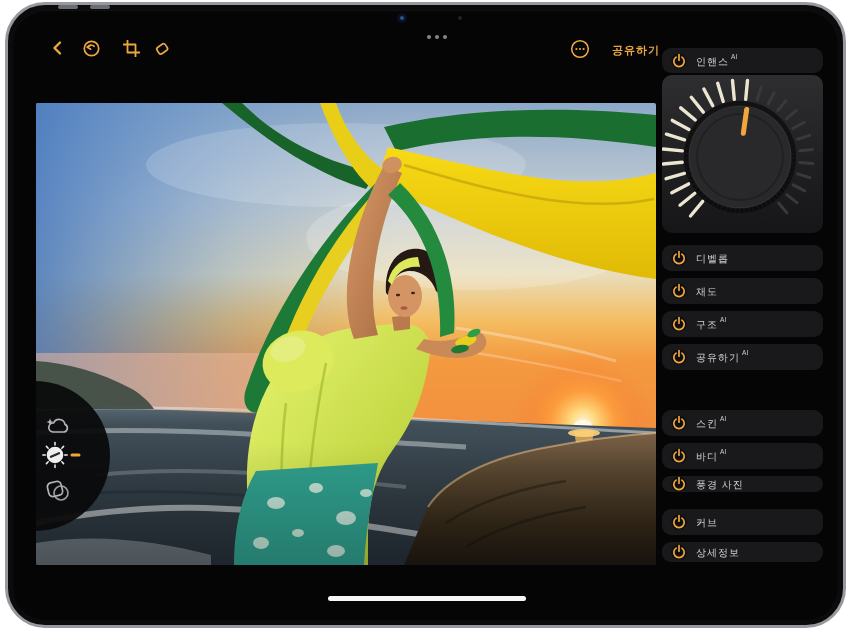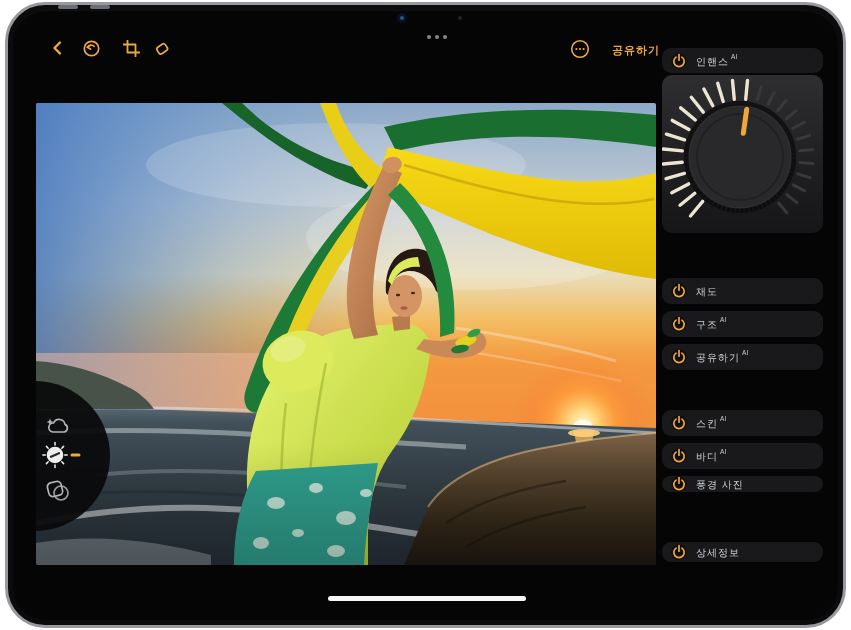--- a/index.html
+++ b/index.html
@@ -277,20 +277,28 @@
           </g>
         <circle cx="78" cy="82" r="56" fill="#000000" opacity=".55"></circle>
         <circle cx="78" cy="82" r="53.5" fill="none" stroke="#121214" stroke-width="5" stroke-dasharray="2.6 2.0"></circle>
         <circle cx="78" cy="82" r="51" fill="#29292b"></circle>
         <circle cx="78" cy="82" r="51" fill="none" stroke="#ffffff" stroke-opacity=".09" stroke-width="1.2"></circle>
         <circle cx="78" cy="82" r="43" fill="none" stroke="#000000" stroke-opacity=".22" stroke-width="2"></circle>
         <line id="dial-indicator" x1="78" y1="58" x2="78" y2="34" stroke="#F0A63C" stroke-width="5" stroke-linecap="round" transform="rotate(8 78 82)"></line>
       </svg>
     </div>
 
+    <div class="card" style="top:240px;height:26px">
+      <button class="pwr"><svg width="16" height="16" viewBox="0 0 16 16">
+            <circle cx="8" cy="8" r="7.6" fill="#0e0e10"></circle>
+            <path d="M5.1,4.1 A 5.2,5.2 0 1 0 10.9,4.1" fill="none" stroke="#F0A63C" stroke-width="1.7" stroke-linecap="round"></path>
+            <line x1="8" y1="1.6" x2="8" y2="7.2" stroke="#F0A63C" stroke-width="1.7" stroke-linecap="round"></line>
+          </svg></button>
+      <span class="lbl"><span>디벨롭</span><sup></sup></span>
+    </div>
     <div class="card" style="top:273px;height:26px">
       <button class="pwr"><svg width="16" height="16" viewBox="0 0 16 16">
             <circle cx="8" cy="8" r="7.6" fill="#0e0e10"></circle>
             <path d="M5.1,4.1 A 5.2,5.2 0 1 0 10.9,4.1" fill="none" stroke="#F0A63C" stroke-width="1.7" stroke-linecap="round"></path>
             <line x1="8" y1="1.6" x2="8" y2="7.2" stroke="#F0A63C" stroke-width="1.7" stroke-linecap="round"></line>
           </svg></button>
       <span class="lbl"><span>채도</span><sup></sup></span>
     </div>
     <div class="card" style="top:306px;height:26px">
       <button class="pwr"><svg width="16" height="16" viewBox="0 0 16 16">
@@ -324,20 +332,28 @@
           </svg></button>
       <span class="lbl"><span>바디</span><sup>AI</sup></span>
     </div>
     <div class="card" style="top:471px;height:16px">
       <button class="pwr"><svg width="16" height="16" viewBox="0 0 16 16">
             <circle cx="8" cy="8" r="7.6" fill="#0e0e10"></circle>
             <path d="M5.1,4.1 A 5.2,5.2 0 1 0 10.9,4.1" fill="none" stroke="#F0A63C" stroke-width="1.7" stroke-linecap="round"></path>
             <line x1="8" y1="1.6" x2="8" y2="7.2" stroke="#F0A63C" stroke-width="1.7" stroke-linecap="round"></line>
           </svg></button>
       <span class="lbl"><span>풍경 사진</span><sup></sup></span>
+    </div>
+    <div class="card" style="top:504px;height:26px">
+      <button class="pwr"><svg width="16" height="16" viewBox="0 0 16 16">
+            <circle cx="8" cy="8" r="7.6" fill="#0e0e10"></circle>
+            <path d="M5.1,4.1 A 5.2,5.2 0 1 0 10.9,4.1" fill="none" stroke="#F0A63C" stroke-width="1.7" stroke-linecap="round"></path>
+            <line x1="8" y1="1.6" x2="8" y2="7.2" stroke="#F0A63C" stroke-width="1.7" stroke-linecap="round"></line>
+          </svg></button>
+      <span class="lbl"><span>커브</span><sup></sup></span>
     </div>
     <div class="card" style="top:537px;height:20px">
       <button class="pwr"><svg width="16" height="16" viewBox="0 0 16 16">
             <circle cx="8" cy="8" r="7.6" fill="#0e0e10"></circle>
             <path d="M5.1,4.1 A 5.2,5.2 0 1 0 10.9,4.1" fill="none" stroke="#F0A63C" stroke-width="1.7" stroke-linecap="round"></path>
             <line x1="8" y1="1.6" x2="8" y2="7.2" stroke="#F0A63C" stroke-width="1.7" stroke-linecap="round"></line>
           </svg></button>
       <span class="lbl"><span>상세정보</span><sup></sup></span>
     </div>
 

